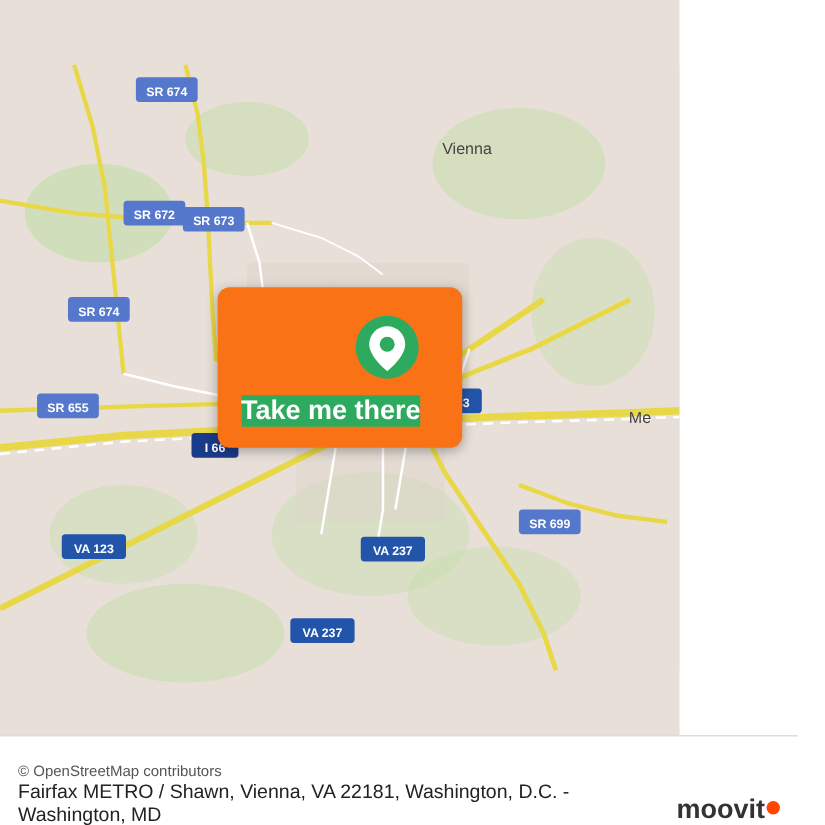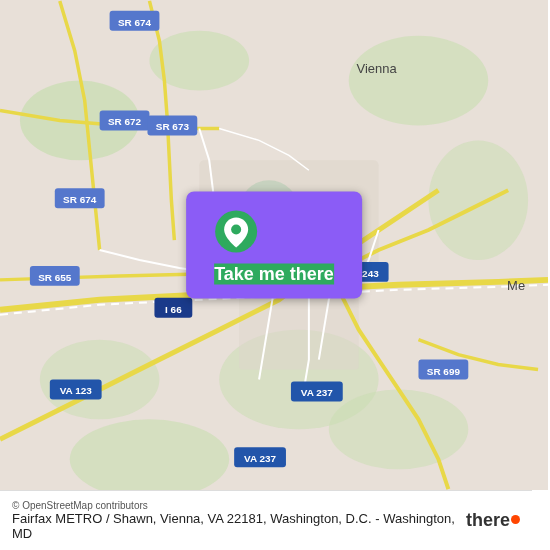--- a/index.html
+++ b/index.html
@@ -6,21 +6,21 @@
     body {
       width: 550px;
       height: 550px;
       overflow: hidden;
       font-family: Arial, sans-serif;
       position: relative;
     }
 
     
     #map-container {
-      width: 548px;
+      width: 453px;
       height: 490px;
       position: relative;
       overflow: hidden;
       background-color: #e8e0d8;
     }
 
     
     #map-svg {
       width: 100%;
       height: 100%;
@@ -31,26 +31,26 @@
       position: absolute;
       top: 50%;
       left: 50%;
       transform: translate(-50%, -50%);
       display: flex;
       flex-direction: column;
       align-items: center;
     }
 
     #green-box {
-      background-color: #8b5cf6;
+      background-color: #f97316;
       border-radius: 8px;
-      padding: 18px 28px 14px 28px;
+      padding: 18px 28px 14px 16px;
       display: flex;
       flex-direction: column;
-      align-items: flex-start;
+      align-items: flex-end;
       box-shadow: 0 2px 8px rgba(0,0,0,0.3);
     }
 
     #location-icon {
       width: 44px;
       height: 44px;
       margin-bottom: 10px;
     }
 
     #take-me-there-btn {
@@ -63,21 +63,21 @@
       white-space: nowrap;
       padding: 0;
     }
 
     
     #bottom-bar {
       width: 532px;
       height: 60px;
       background: white;
       display: flex;
-      align-items: center;
+      align-items: flex-end;
       padding: 0 12px;
       border-top: 1px solid #ddd;
     }
 
     #attribution-text {
       font-size: 10px;
       color: #555;
       flex: 1;
     }
 
@@ -200,17 +200,17 @@
 
 <div id="bottom-bar">
   <div style="display:flex; flex-direction:column; flex:1; min-width:0;">
     <div id="attribution-text">
       <span>© OpenStreetMap contributors</span>
     </div>
     <div id="location-info">Fairfax METRO / Shawn, Vienna, VA 22181, Washington, D.C. - Washington, MD</div>
   </div>
   <div id="moovit-logo">
     <div style="display:flex;align-items:center;">
-      <span style="font-size:18px;font-weight:bold;color:#333;">there</span>
+      <span style="font-size:18px;font-weight:bold;color:#333;">moovit</span>
       <span style="width:9px;height:9px;background:#ff4500;border-radius:50%;display:inline-block;margin-left:1px;margin-bottom:2px;"></span>
     </div>
   </div>
 </div>
 
 </body></html>

